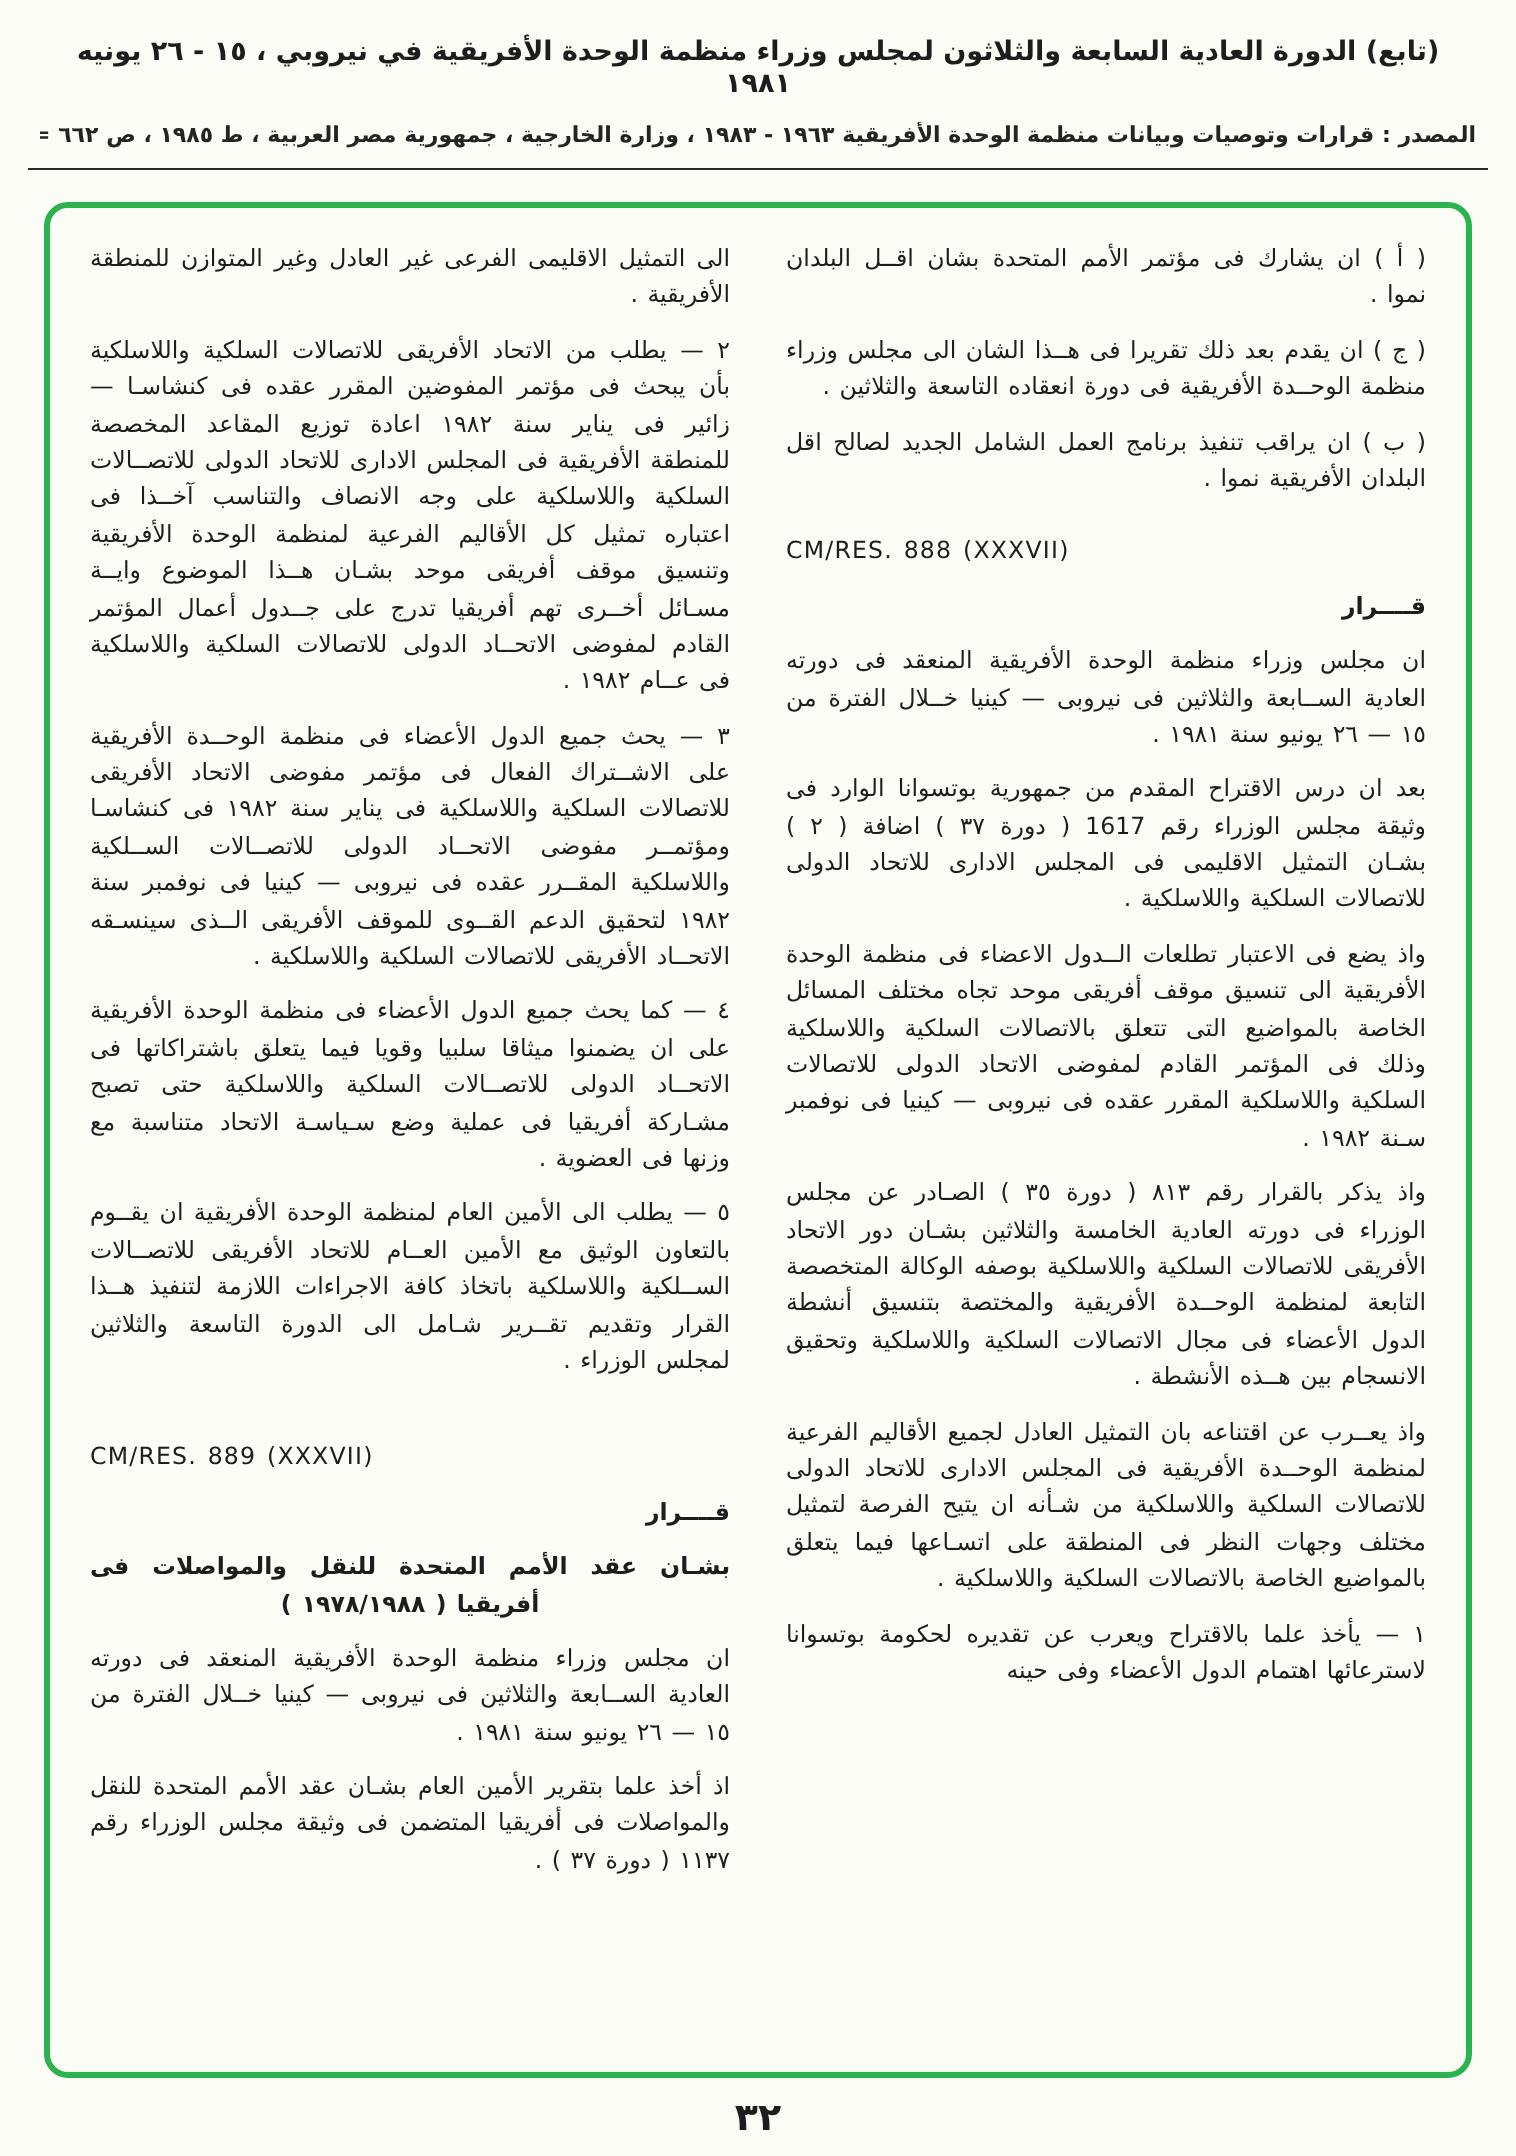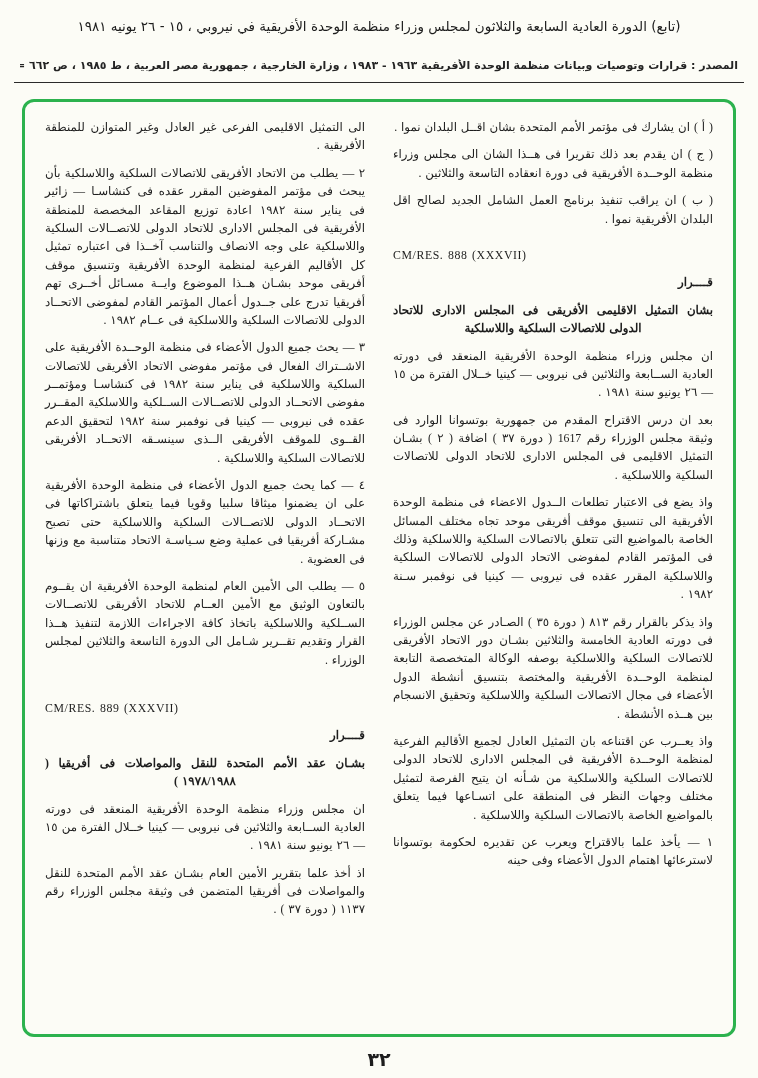--- a/index.html
+++ b/index.html
@@ -16,42 +16,42 @@
     position:relative;
     overflow:hidden;
     padding:14px 14px 0;
   }
   .page-header {
     text-align:center;
     padding:4px 6px 10px;
     border-bottom:1.5px solid #2a2a2a;
   }
   .header-title {
-    font-weight:normal;
+    font-weight:bold;
     font-size:13.5px;
-    margin-bottom:25px;
+    margin-bottom:11px;
   }
   .header-source {
     font-size:11px;
     font-weight:bold;
     color:#242424;
     white-space:nowrap;
     overflow:hidden;
   }
   .content-box {
     margin:16px 8px 0;
     border:3.5px solid #2cb24e;
     border-radius:12px;
     height:938px;
     padding:16px 20px 10px;
     overflow:hidden;
     background:#fcfcf6;
   }
   .columns { display:flex; gap:28px; height:100%; }
-  .col { flex:1; min-width:0;font-family:Liberation Serif, serif; }
+  .col { flex:1; min-width:0; }
   .col p {
     font-size:11.8px;
     line-height:1.56;
     text-align:justify;
     margin-bottom:9px;
     word-spacing:1px;
   }
   .res-number {
     direction:ltr;
     text-align:left;
@@ -94,21 +94,20 @@
 
   <main class="content-box">
     <div class="columns">
 
       <section class="col">
         <p>( أ ) ان يشارك فى مؤتمر الأمم المتحدة بشان اقــل البلدان نموا .</p>
         <p>( ج ) ان يقدم بعد ذلك تقريرا فى هــذا الشان الى مجلس وزراء منظمة الوحــدة الأفريقية فى دورة انعقاده التاسعة والثلاثين .</p>
         <p>( ب ) ان يراقب تنفيذ برنامج العمل الشامل الجديد لصالح اقل البلدان الأفريقية نموا .</p>
         <p class="res-number">CM/RES. 888 (XXXVII)</p>
         <p class="res-title">قــــرار</p>
-        <p class="res-subject">بشان التمثيل الاقليمى الأفريقى فى المجلس الادارى للاتحاد الدولى للاتصالات السلكية واللاسلكية</p>
         <p>ان مجلس وزراء منظمة الوحدة الأفريقية المنعقد فى دورته العادية الســابعة والثلاثين فى نيروبى — كينيا خــلال الفترة من ١٥ — ٢٦ يونيو سنة ١٩٨١ .</p>
         <p>بعد ان درس الاقتراح المقدم من جمهورية بوتسوانا الوارد فى وثيقة مجلس الوزراء رقم 1617 ( دورة ٣٧ ) اضافة ( ٢ ) بشـان التمثيل الاقليمى فى المجلس الادارى للاتحاد الدولى للاتصالات السلكية واللاسلكية .</p>
         <p>واذ يضع فى الاعتبار تطلعات الــدول الاعضاء فى منظمة الوحدة الأفريقية الى تنسيق موقف أفريقى موحد تجاه مختلف المسائل الخاصة بالمواضيع التى تتعلق بالاتصالات السلكية واللاسلكية وذلك فى المؤتمر القادم لمفوضى الاتحاد الدولى للاتصالات السلكية واللاسلكية المقرر عقده فى نيروبى — كينيا فى نوفمبر سـنة ١٩٨٢ .</p>
         <p>واذ يذكر بالقرار رقم ٨١٣ ( دورة ٣٥ ) الصـادر عن مجلس الوزراء فى دورته العادية الخامسة والثلاثين بشـان دور الاتحاد الأفريقى للاتصالات السلكية واللاسلكية بوصفه الوكالة المتخصصة التابعة لمنظمة الوحــدة الأفريقية والمختصة بتنسيق أنشطة الدول الأعضاء فى مجال الاتصالات السلكية واللاسلكية وتحقيق الانسجام بين هــذه الأنشطة .</p>
         <p>واذ يعــرب عن اقتناعه بان التمثيل العادل لجميع الأقاليم الفرعية لمنظمة الوحــدة الأفريقية فى المجلس الادارى للاتحاد الدولى للاتصالات السلكية واللاسلكية من شـأنه ان يتيح الفرصة لتمثيل مختلف وجهات النظر فى المنطقة على اتسـاعها فيما يتعلق بالمواضيع الخاصة بالاتصالات السلكية واللاسلكية .</p>
         <p>١ — يأخذ علما بالاقتراح ويعرب عن تقديره لحكومة بوتسوانا لاسترعائها اهتمام الدول الأعضاء وفى حينه</p>
       </section>
 
       <section class="col">
         <p>الى التمثيل الاقليمى الفرعى غير العادل وغير المتوازن للمنطقة الأفريقية .</p>

